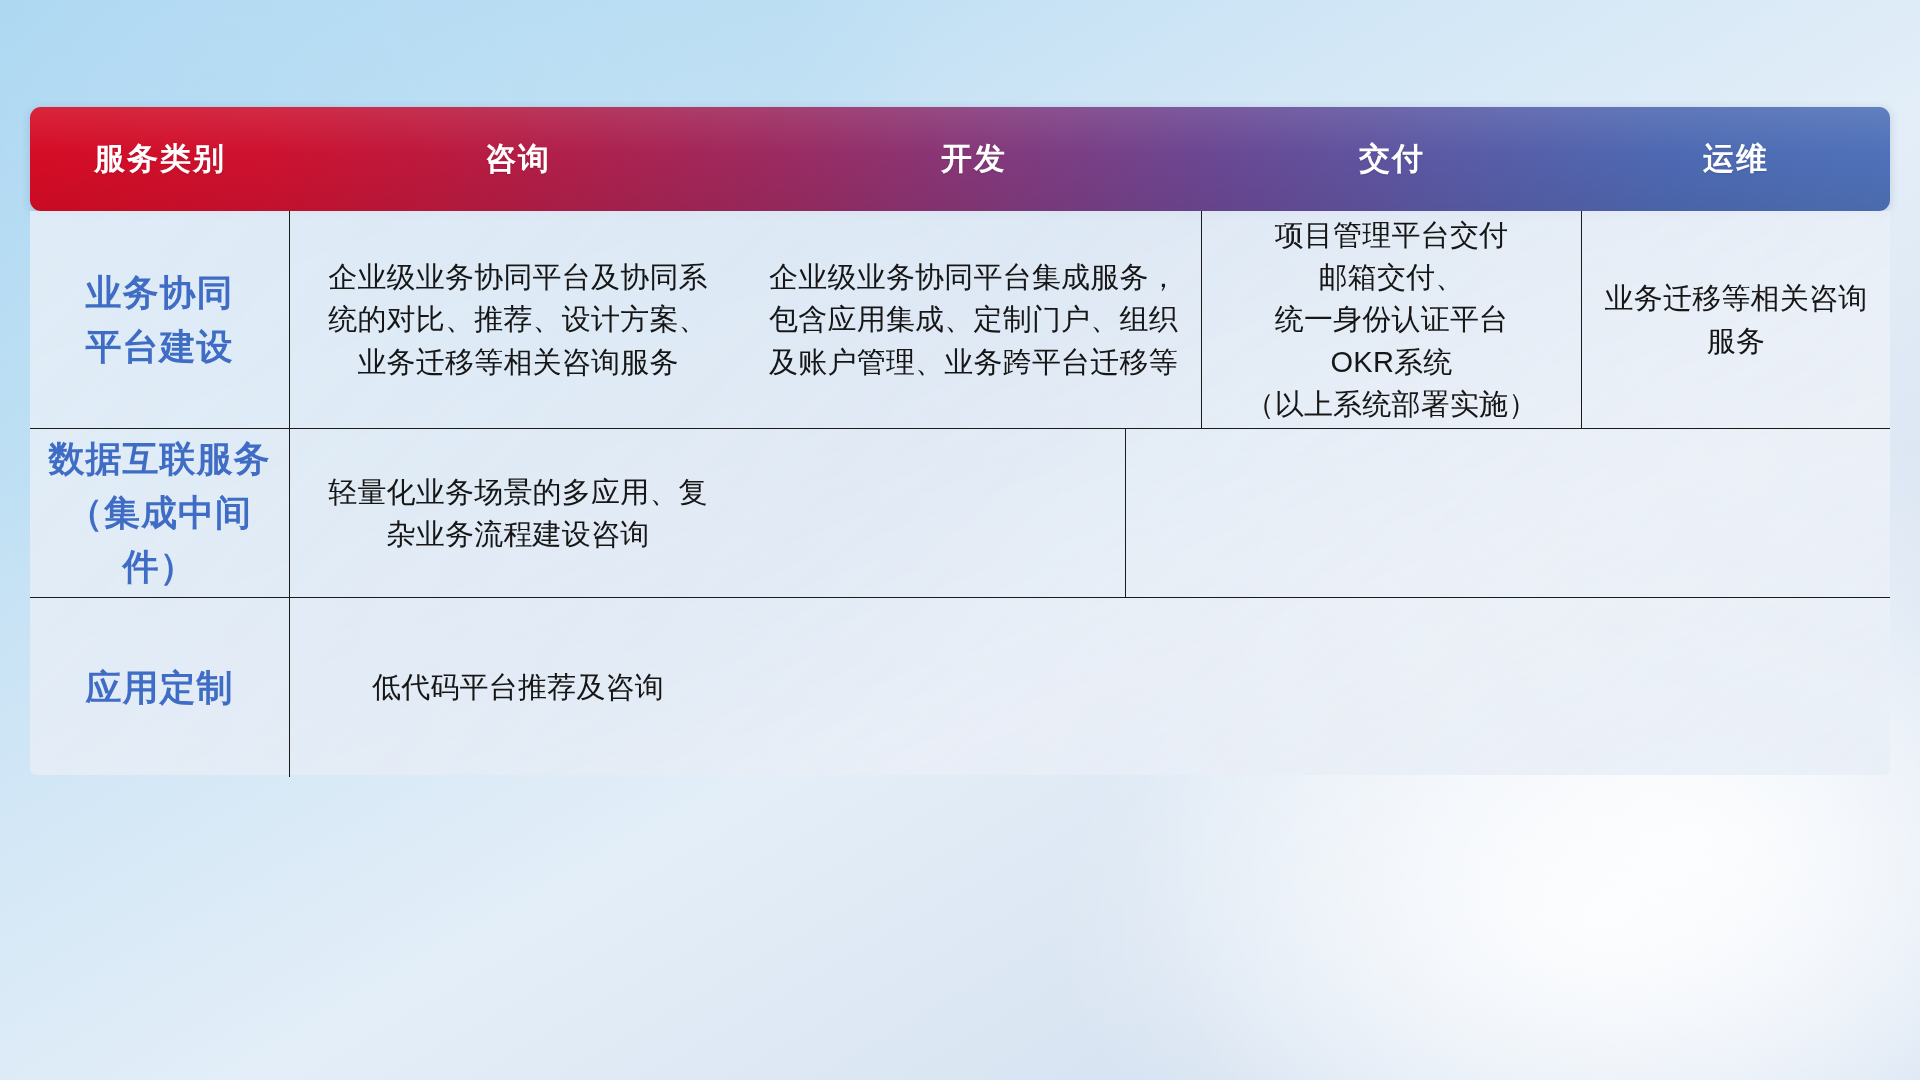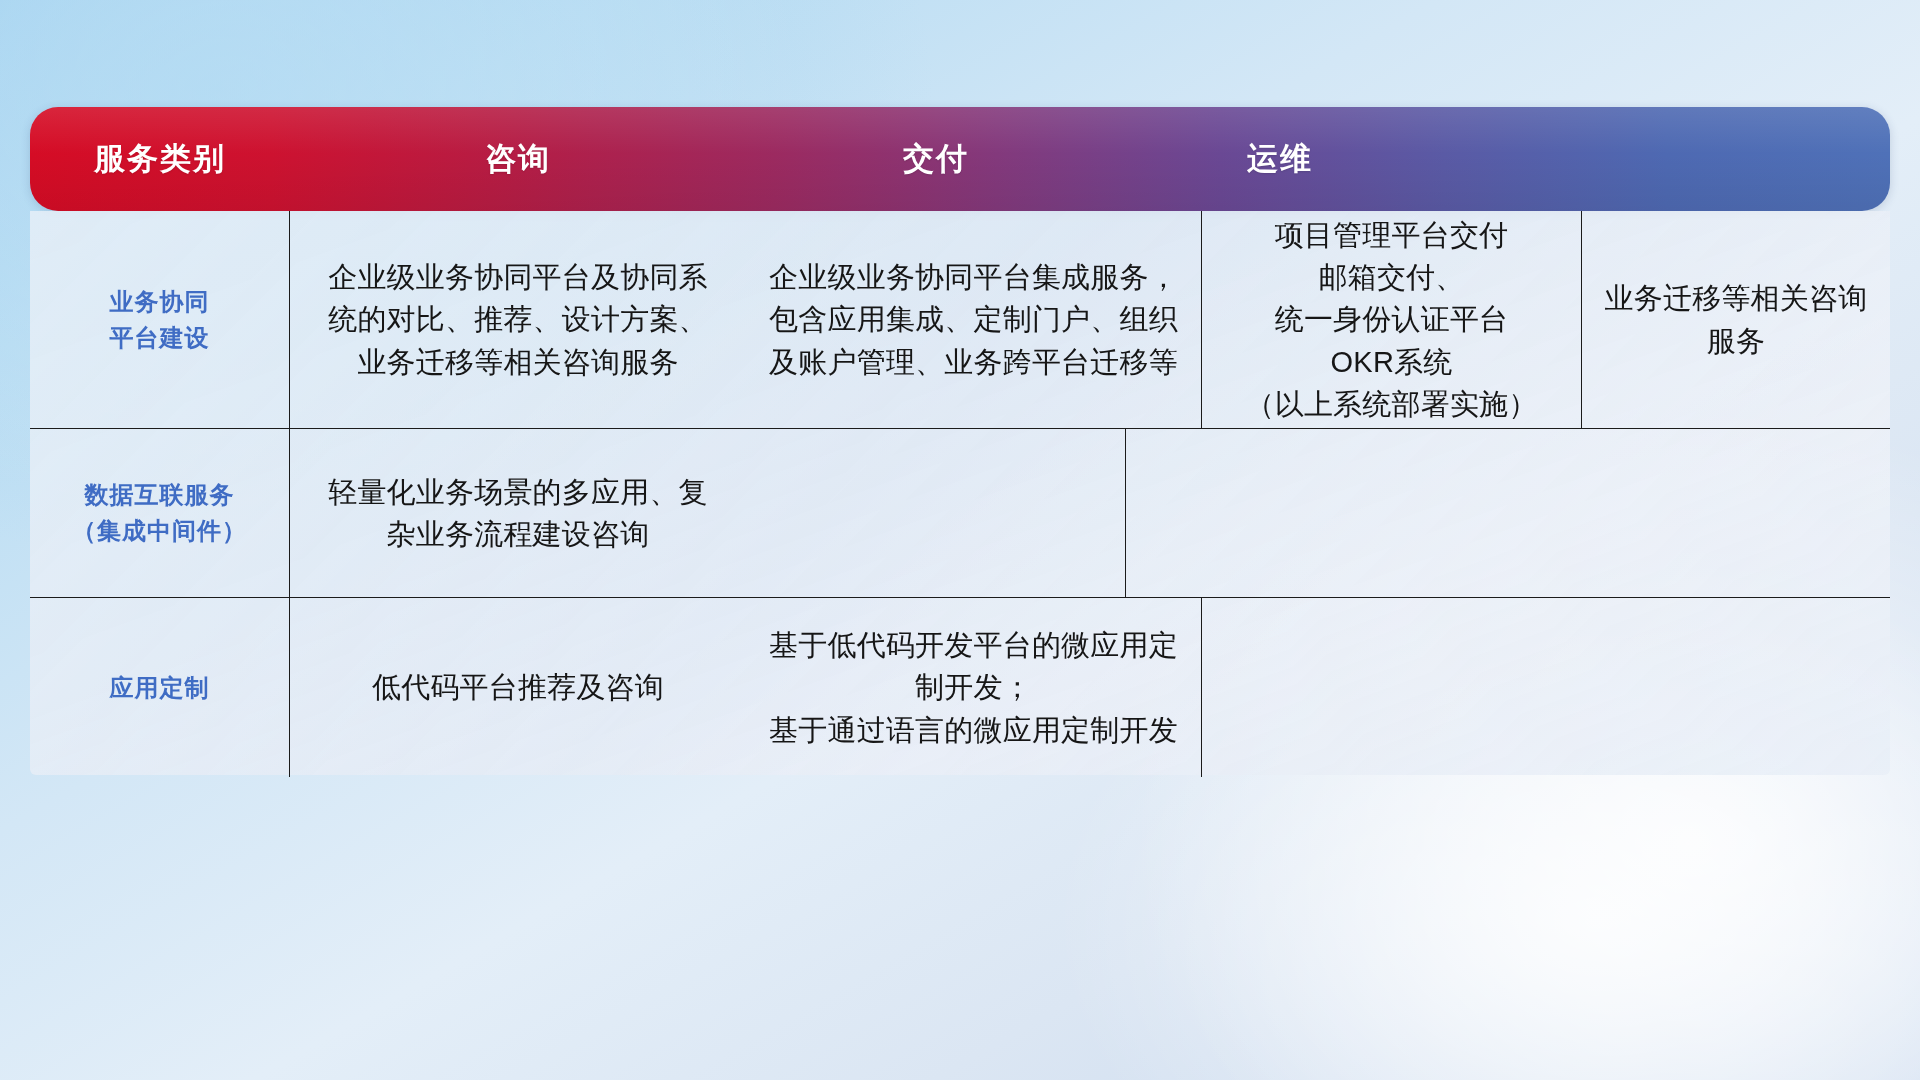--- a/index.html
+++ b/index.html
@@ -50,21 +50,21 @@
     left: 30px;
     top: 107px;
     width: 1860px;
     height: 668px;
   }
 
   
   #table-header {
     display: flex;
     height: 104px;
-    border-radius: 28px;
+    border-radius: 11px;
     overflow: hidden;
     background: linear-gradient(90deg,
         #d50c25 0%,
         #cd1230 13%,
         #b51d45 26%,
         #9c2a60 40%,
         #83397c 52%,
         #6a4894 64%,
         #5a5aa5 76%,
         #4e69b2 88%,
@@ -119,21 +119,21 @@
     box-sizing: border-box;
     text-align: center;
     position: relative;
   }
   
   .bcell.sep { border-right: 1.6px solid #1b1b1b; }
 
   .rowlabel {
     color: #3f6cc4;
     font-weight: bold;
-    font-size: 24px;
+    font-size: 36px;
     line-height: 1.50;
     letter-spacing: 1px;
     white-space: pre-line;
   }
   .celltext {
     color: #161616;
     font-size: 29px;
     line-height: 1.45;
     letter-spacing: 0.2px;
     white-space: pre-line;
@@ -152,20 +152,21 @@
 <div id="bg-layer">
   <div id="bg-shine"></div>
   <div id="bg-glow-right"></div>
 </div>
 
 <div id="table-card">
 
   <div id="table-header">
     <div class="hcell c0">服务类别</div>
     <div class="hcell c1">咨询</div>
+    <div class="hcell c2">开发</div>
     <div class="hcell c3">交付</div>
     <div class="hcell c4">运维</div>
   </div>
 
   <div id="table-body">
 
     <div class="brow r1">
       <div class="bcell c0 sep">
         <span class="rowlabel">业务协同
 平台建设</span>
@@ -209,24 +210,19 @@
       </div>
     </div>
 
     <div class="brow r3">
       <div class="bcell c0 sep">
         <span class="rowlabel">应用定制</span>
       </div>
       <div class="bcell c1">
         <span class="celltext">低代码平台推荐及咨询</span>
       </div>
-      <div class="bcell c2 sep">
-        <span class="celltext">基于低代码开发平台的微应用定
-制开发；
-基于通过语言的微应用定制开发</span>
-      </div>
       <div class="bcell c4">
         <span class="celltext"></span>
       </div>
     </div>
 
   </div>
 </div>
 
 </body></html>

